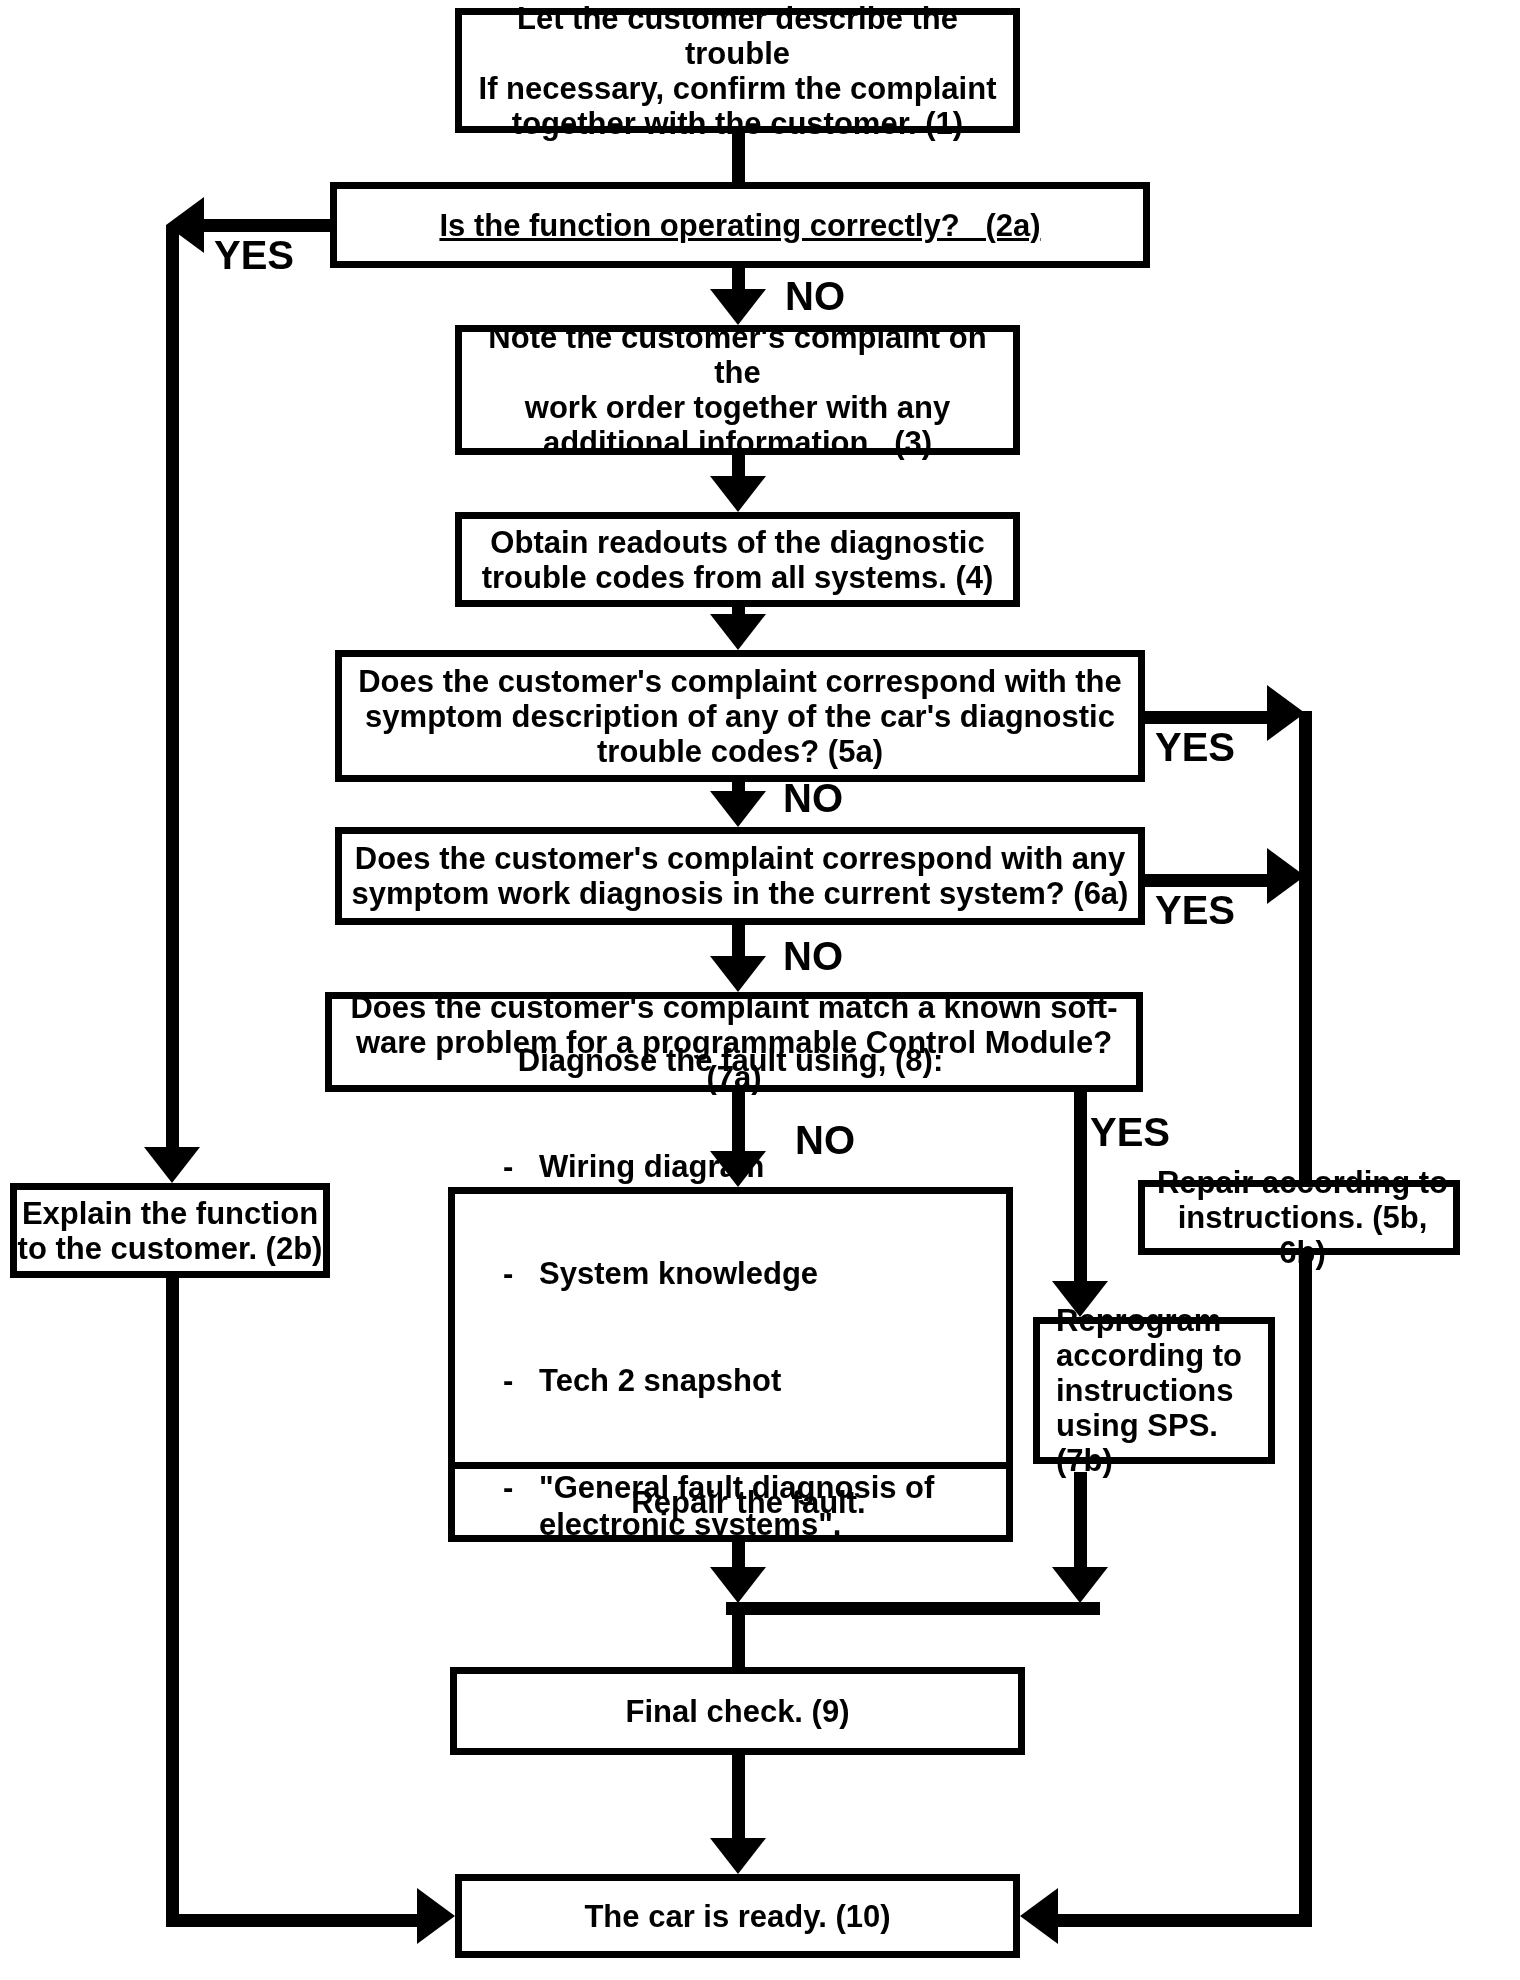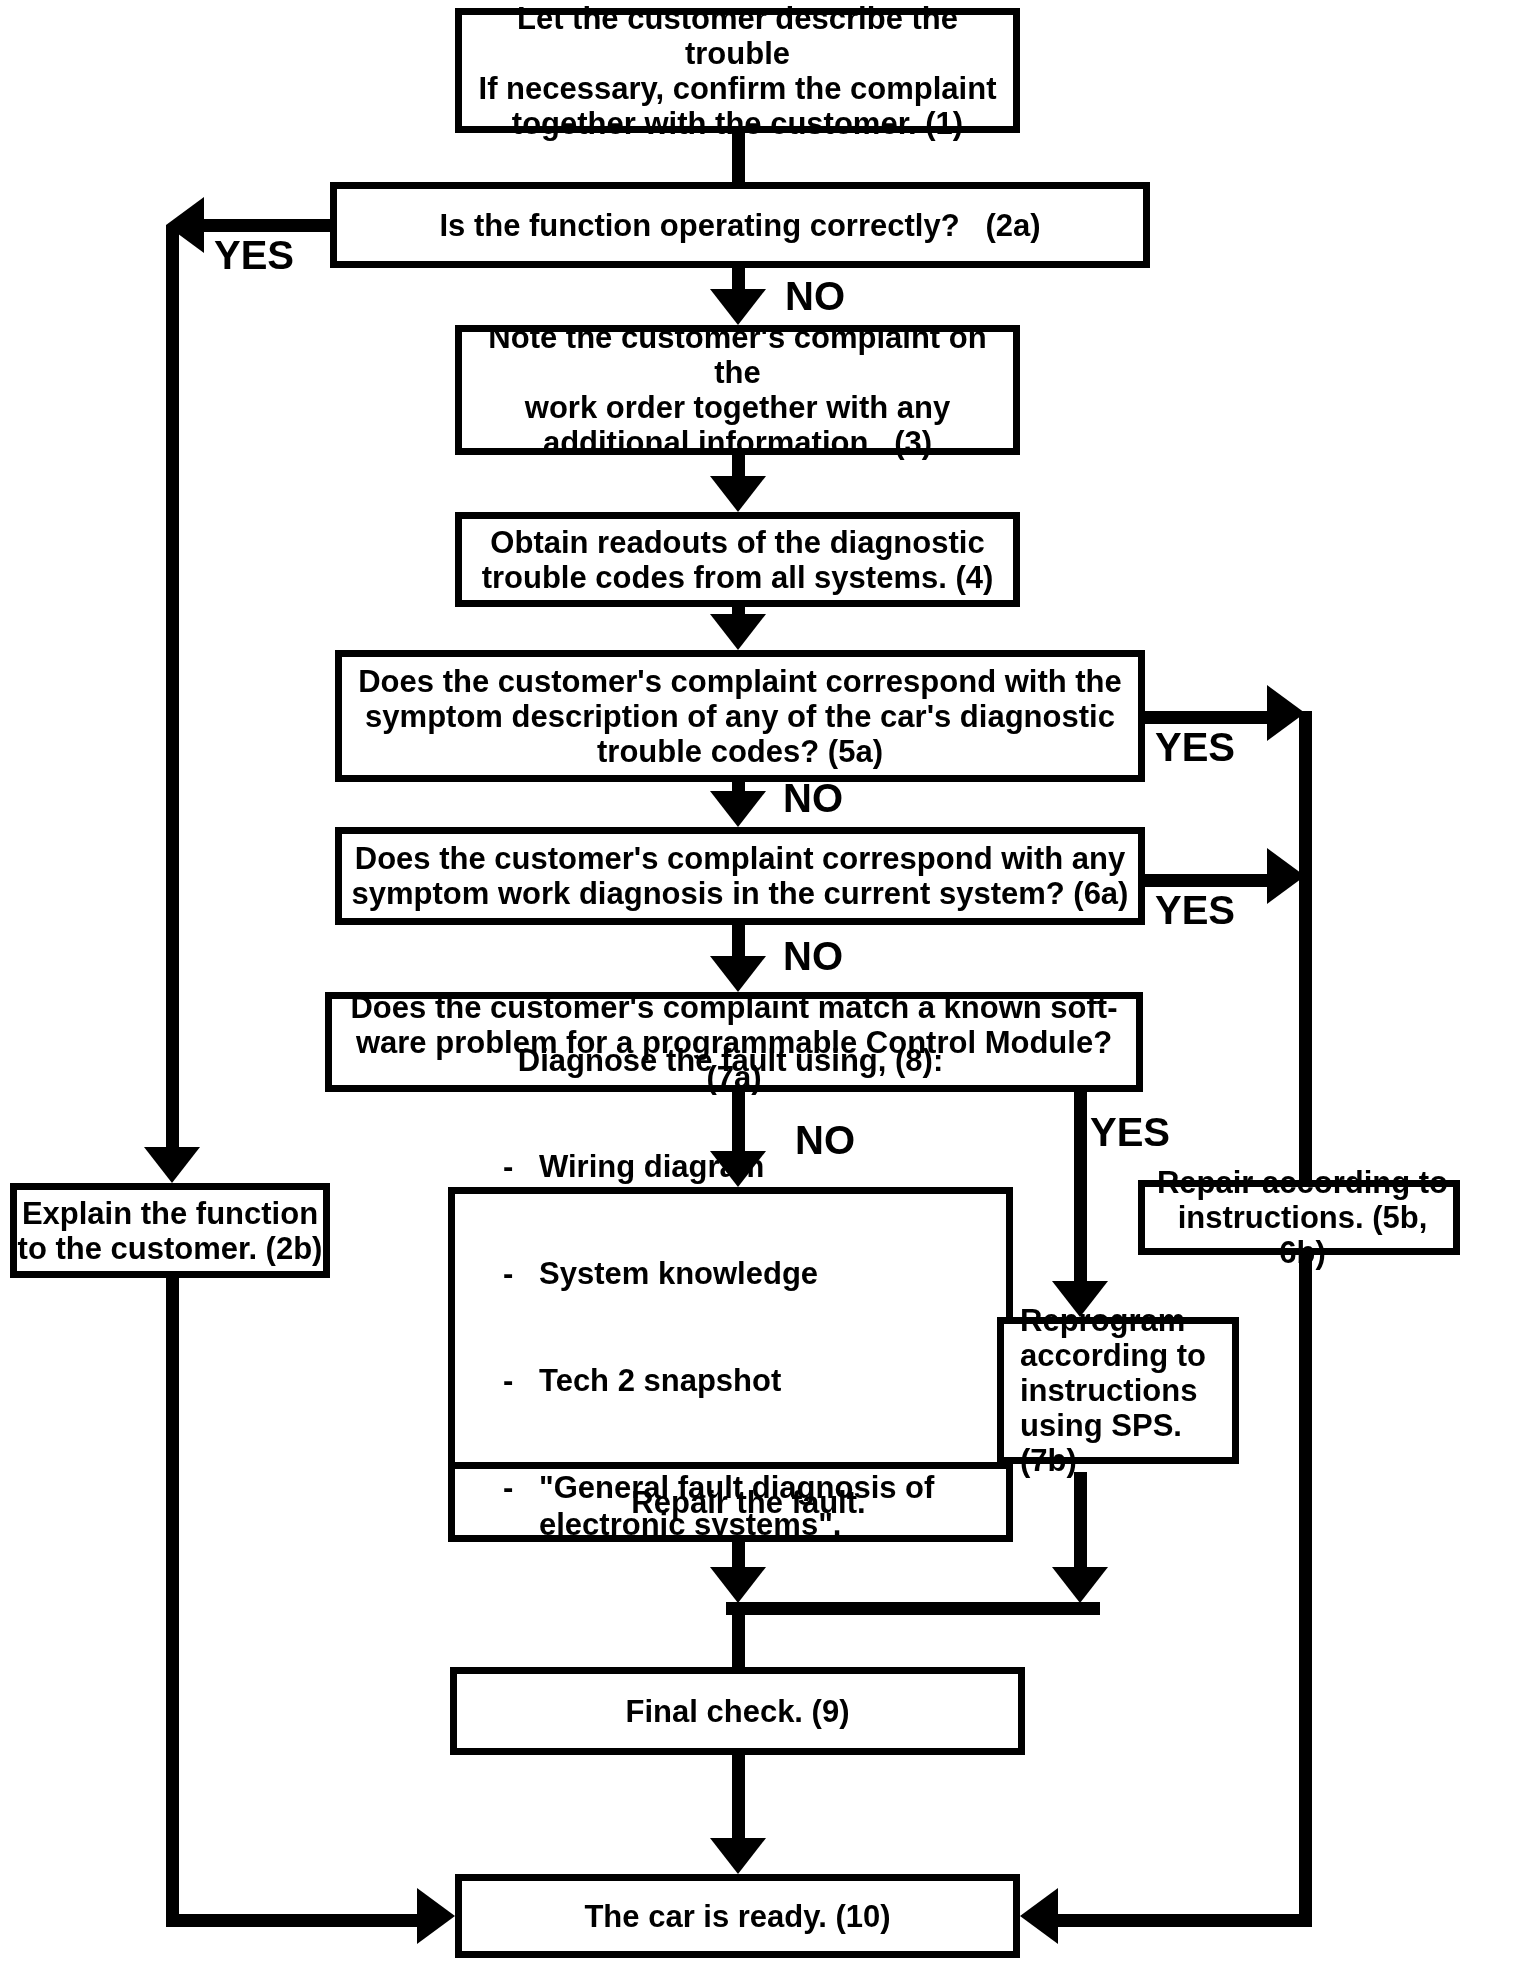--- a/index.html
+++ b/index.html
@@ -39,42 +39,42 @@
   .lbl{
     position:absolute;
     font-size:40px;
     line-height:44px;
     font-weight:bold;
     z-index:4;
     white-space:nowrap;
   }
   
   #n1{left:455px;top:8px;width:565px;height:125px;}
-  #n2a{left:330px;top:182px;width:820px;height:86px;}
+  #n2a{left:330px;top:182px;width:820px;height:86px;text-decoration:underline;}
   #n3{left:455px;top:325px;width:565px;height:130px;}
   #n4{left:455px;top:512px;width:565px;height:95px;}
   #n5a{left:335px;top:650px;width:810px;height:132px;}
   #n6a{left:335px;top:827px;width:810px;height:98px;}
   #n7a{left:325px;top:992px;width:818px;height:100px;}
   #n8{left:448px;top:1187px;width:565px;height:355px;flex-direction:column;align-items:stretch;justify-content:flex-start;padding:0;}
   #n8-top{
     box-sizing:border-box;height:268px;
     display:flex;flex-direction:column;justify-content:center;
   }
   #n8-title{text-align:center;white-space:pre-wrap;}
   #n8-items{margin-left:48px;text-align:left;}
   .b8-item{position:relative;padding-left:36px;white-space:pre-wrap;line-height:37px;}
   .b8-item::before{content:"-";position:absolute;left:0;top:0;}
   #n8-bottom{
     box-sizing:border-box;height:80px;border-top:7px solid #000;
     display:flex;align-items:center;justify-content:center;text-align:center;padding-left:36px;
   }
   #n2b{left:10px;top:1183px;width:320px;height:95px;}
   #n5b6b{left:1138px;top:1180px;width:322px;height:75px;padding-left:7px;}
-  #n7b{left:997px;top:1317px;width:242px;height:147px;}
+  #n7b{left:1033px;top:1317px;width:242px;height:147px;}
   #n9{left:450px;top:1667px;width:575px;height:88px;}
   #n10{left:455px;top:1874px;width:565px;height:84px;}
 </style>
 </head>
 <body>
 
 <div id="canvas">
 
   <div class="vline" style="left:732px;top:133px;height:49px;"></div>
   <div class="vline" style="left:732px;top:268px;height:29px;"></div>

